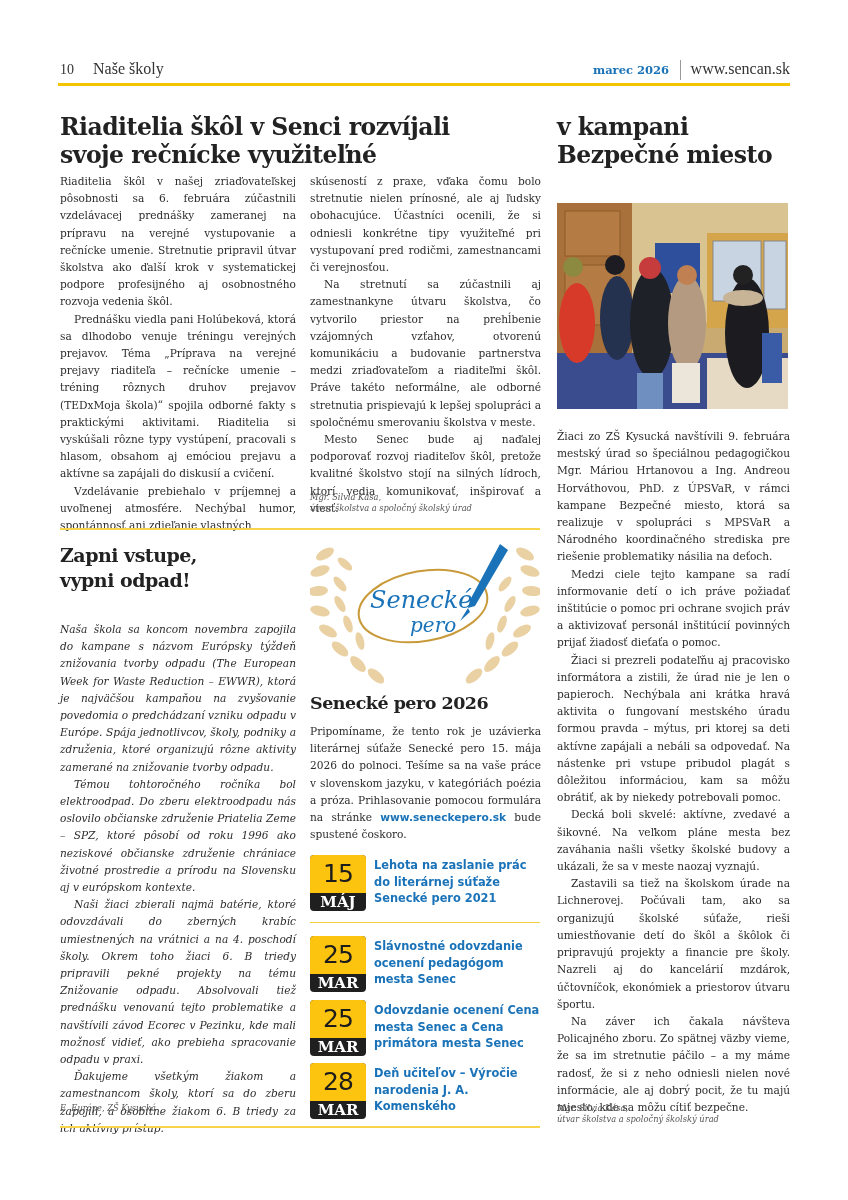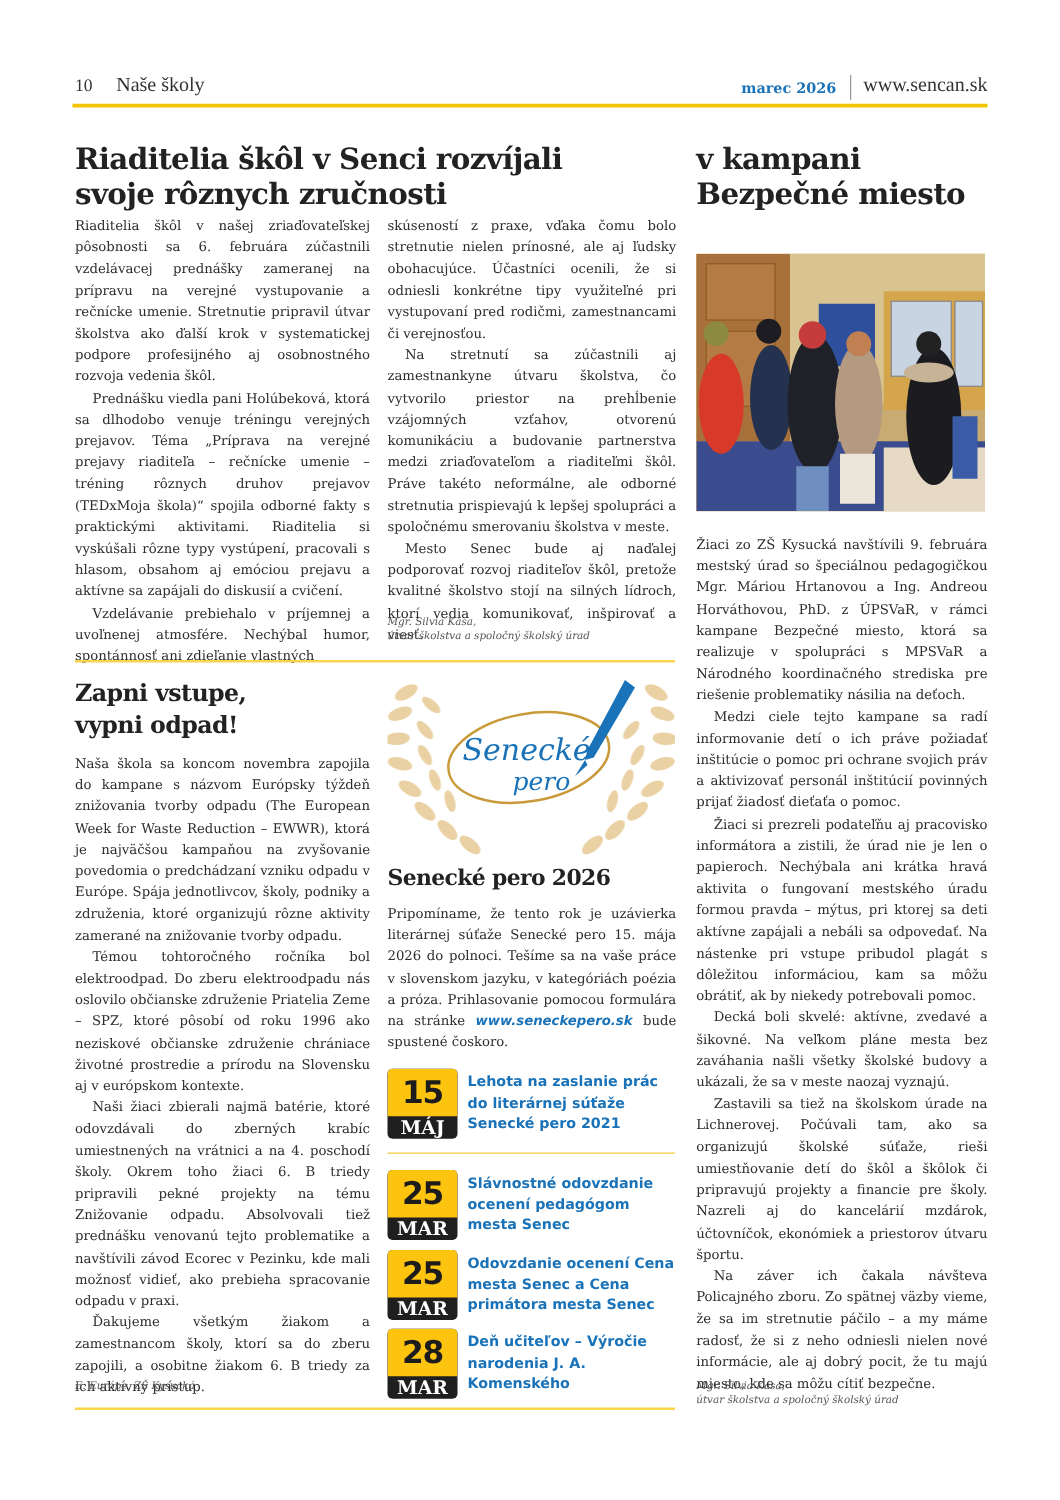--- a/index.html
+++ b/index.html
@@ -19,41 +19,41 @@
   .h1.right { left: 557px; top: 113px; font-size: 23.5px; line-height: 28px; width: 240px; }
   .h1.waste { left: 60px; top: 543px; font-size: 19px; line-height: 25px; }
   .h1.pero { left: 310px; top: 692px; font-size: 17.5px; line-height: 22px; }
 
   .col { position: absolute; font-family: "DejaVu Serif", serif; font-size: 10.6px; line-height: 17.2px; color: #2c2c2c; text-align: justify; }
   .col p { text-indent: 0; hyphens: manual; }
   .col p + p { text-indent: 14px; }
   .col1 { left: 60px; top: 173px; width: 236px; }
   .col2 { left: 310px; top: 173px; width: 231px; }
   .col3 { left: 557px; top: 428px; width: 233px; }
-  .col4 { left: 60px; top: 603px; width: 236px; }
+  .col4 { left: 60px; top: 621px; width: 236px; font-style: italic; }
   .col5 { left: 310px; top: 723px; width: 231px; }
-  .col5 a { color: #1a73b8; font-weight: bold; text-decoration: none; font-family: "DejaVu Sans", sans-serif; font-size: 10.6px; font-style: italic; }
+  .col5 a { color: #1a73b8; font-weight: bold; text-decoration: none; font-family: "DejaVu Sans", sans-serif; font-size: 10.6px; }
 
   .sign { position: absolute; font-family: "DejaVu Serif", serif; font-style: italic; font-size: 8.3px; line-height: 11px; color: #555; }
   .sign.s1 { left: 310px; top: 492px; }
   .sign.s2 { left: 60px; top: 1103px; }
   .sign.s3 { left: 557px; top: 1103px; }
 
   .rule-y { position: absolute; height: 2px; background: #f7d44a; }
   .rule-mid { left: 60px; top: 528px; width: 480px; }
   .rule-bot { left: 60px; top: 1126px; width: 480px; }
   .rule-ev { left: 310px; top: 922px; width: 230px; height: 1px; background: #f2cf3c; }
 
   .photo { position: absolute; left: 557px; top: 203px; width: 231px; height: 206px; overflow: hidden; background: #c8a060; }
 
   .logo { position: absolute; left: 310px; top: 536px; width: 230px; height: 160px; }
 
   .event { position: absolute; left: 310px; width: 232px; height: 56px; }
   .event .badge { position: absolute; left: 0; top: 0; width: 56px; height: 56px; border-radius: 4px; overflow: hidden; background: #1f1f1f; }
-  .event .badge .day { position: absolute; left: 0; top: 0; width: 56px; height: 38px; background: #fdc40f; font-family: "DejaVu Sans", sans-serif; font-weight: bold; font-size: 25px; line-height: 38px; text-align: center; color: #1c1c1c; letter-spacing: -1px; }
+  .event .badge .day { position: absolute; left: 0; top: 0; width: 56px; height: 38px; background: #fdc40f; font-family: "DejaVu Sans", sans-serif; font-weight: normal; font-size: 25px; line-height: 38px; text-align: center; color: #1c1c1c; letter-spacing: -1px; }
   .event .badge .mon { position: absolute; left: 0; top: 38px; width: 56px; height: 18px; font-family: "DejaVu Serif", serif; font-weight: bold; font-size: 15px; line-height: 18px; text-align: center; color: #fff; }
   .event .title { position: absolute; left: 64px; top: 2px; width: 168px; font-family: "DejaVu Sans", sans-serif; font-weight: bold; font-size: 11.4px; line-height: 16.5px; color: #1a73b8; }
   .ev1 { top: 855px; }
   .ev2 { top: 936px; }
   .ev3 { top: 1000px; }
   .ev4 { top: 1063px; }
 </style>
 </head>
 <body>
 
@@ -61,21 +61,21 @@
   <span class="pnum">10</span>
   <span class="section">Naše školy</span>
   <span class="date">marec 2026</span>
   <span class="sep"></span>
   <span class="site">www.sencan.sk</span>
 </div>
 <div class="header-rule"></div>
 
 <div class="h1 main">
   <div>Riaditelia škôl v Senci rozvíjali</div>
-  <div>svoje rôznych zručnosti</div>
+  <div>svoje rečnícke využiteľné</div>
 </div>
 <div class="col col1">
   <p>Riaditelia škôl v našej zriaďovateľskej pôsobnosti sa 6. februára zúčastnili vzdelávacej prednášky zameranej na prípravu na verejné vystupovanie a rečnícke umenie. Stretnutie pripravil útvar školstva ako ďalší krok v systematickej podpore profesijného aj osobnostného rozvoja vedenia škôl.</p>
   <p>Prednášku viedla pani Holúbeková, ktorá sa dlhodobo venuje tréningu verejných prejavov. Téma „Príprava na verejné prejavy riaditeľa – rečnícke umenie – tréning rôznych druhov prejavov (TEDxMoja škola)“ spojila odborné fakty s praktickými aktivitami. Riaditelia si vyskúšali rôzne typy vystúpení, pracovali s hlasom, obsahom aj emóciou prejavu a aktívne sa zapájali do diskusií a cvičení.</p>
   <p>Vzdelávanie prebiehalo v príjemnej a uvoľnenej atmosfére. Nechýbal humor, spontánnosť ani zdieľanie vlastných</p>
 </div>
 <div class="col col2">
   <p>skúseností z praxe, vďaka čomu bolo stretnutie nielen prínosné, ale aj ľudsky obohacujúce. Účastníci ocenili, že si odniesli konkrétne tipy využiteľné pri vystupovaní pred rodičmi, zamestnancami či verejnosťou.</p>
   <p>Na stretnutí sa zúčastnili aj zamestnankyne útvaru školstva, čo vytvorilo priestor na prehĺbenie vzájomných vzťahov, otvorenú komunikáciu a budovanie partnerstva medzi zriaďovateľom a riaditeľmi škôl. Práve takéto neformálne, ale odborné stretnutia prispievajú k lepšej spolupráci a spoločnému smerovaniu školstva v meste.</p>
   <p>Mesto Senec bude aj naďalej podporovať rozvoj riaditeľov škôl, pretože kvalitné školstvo stojí na silných lídroch, ktorí vedia komunikovať, inšpirovať a viesť.</p>

